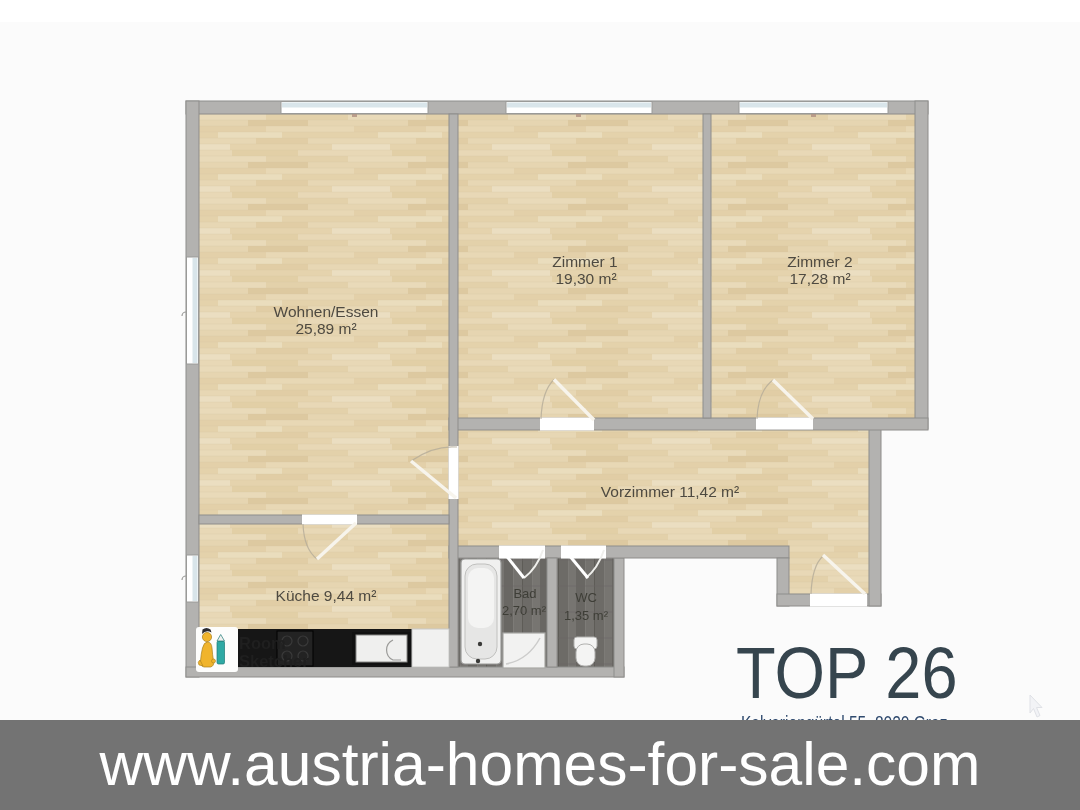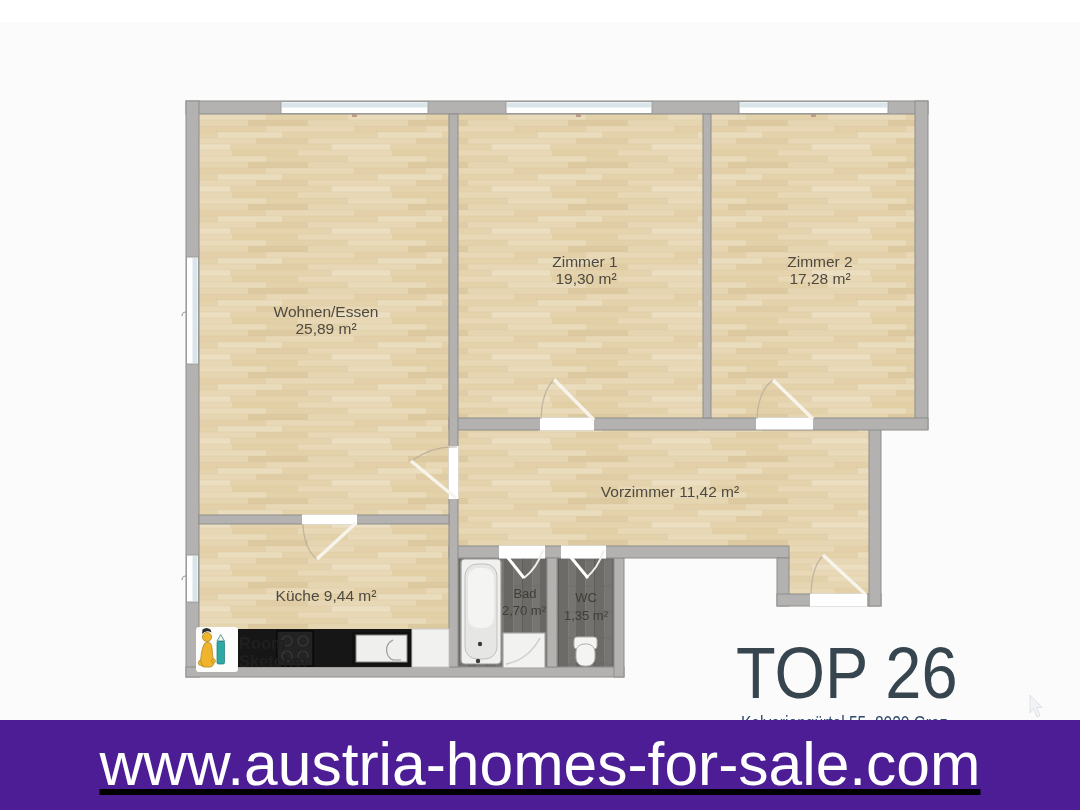--- a/index.html
+++ b/index.html
@@ -237,16 +237,16 @@
 </svg>
 
 <div class="abs" style="left:736px;top:631px;font-size:73px;color:#36454e;letter-spacing:0px;transform:scaleX(0.89);transform-origin:0 0;white-space:nowrap;">TOP 26</div>
 
 <div class="abs" style="left:741px;top:711px;font-size:21px;color:#2f4a6e;transform:scaleX(0.74);transform-origin:0 0;white-space:nowrap;">Kalvariengürtel 55, 8020 Graz</div>
 
 <svg class="abs" style="left:1022px;top:692px;" width="24" height="28" viewBox="0 0 24 28">
   <path d="M8,3 L8,21 L11.5,16.5 L15,25 L18,23.5 L14.5,15.5 L20,15.5 Z" fill="#f2f3f6" stroke="#dfe1e6" stroke-width="1"></path>
 </svg>
 
-<div class="abs" style="left:0;top:720px;width:1080px;height:90px;background:#4c1d95;display:flex;align-items:center;justify-content:center;text-decoration:underline;">
+<div class="abs" style="left:0;top:720px;width:1080px;height:90px;background:#737373;display:flex;align-items:center;justify-content:center;">
 
   <div style="color:#ffffff;font-size:60.5px;letter-spacing:0px;margin-top:-2px;">www.austria-homes-for-sale.com</div>
 </div>
 
 </body></html>

